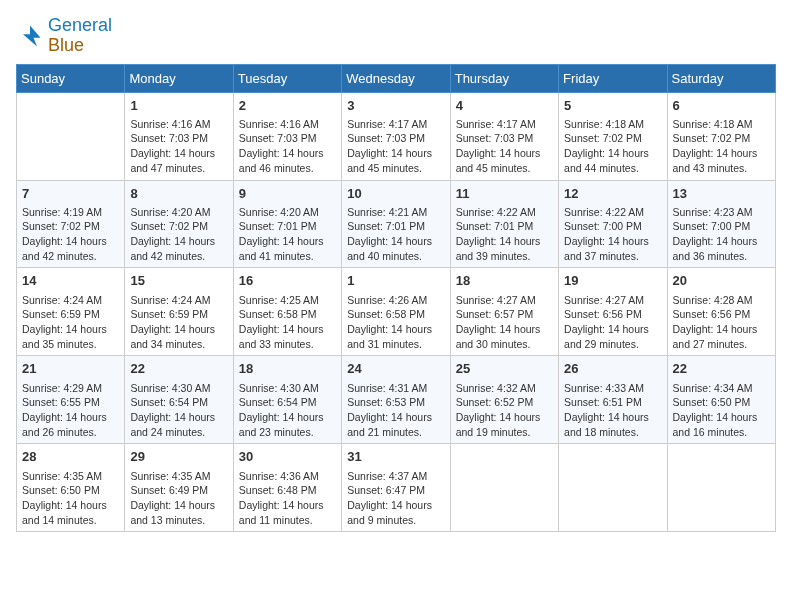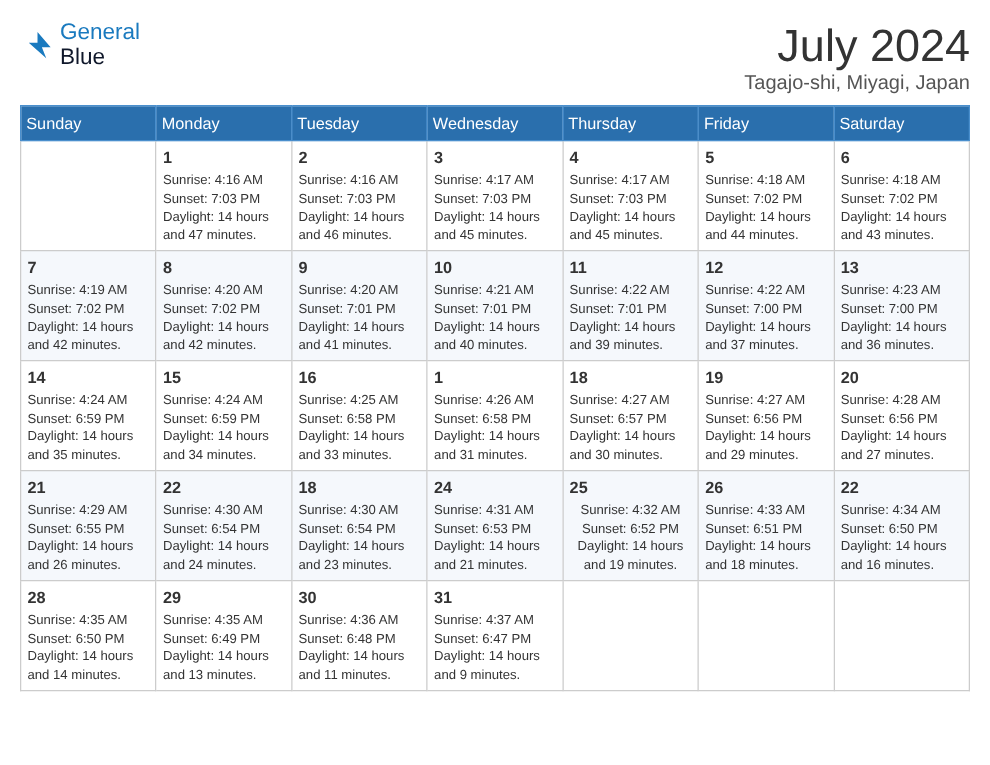--- a/index.html
+++ b/index.html
@@ -90,26 +90,22 @@
 </head>
 <body>
 
 <div class="header">
   <div class="logo">
     <svg class="logo-icon" viewBox="0 0 32 32">
       <polygon points="16,4 28,18 20,18 24,28 8,14 16,14" fill="#1a7abf"></polygon>
     </svg>
     <div class="logo-text">
       <div><span>General</span></div>
-      <div><span style="color:#0f172a">Blue</span></div>
+      <div><span style="color:#a16207">Blue</span></div>
     </div>
-  </div>
-  <div class="title-block">
-    <h1>July 2024</h1>
-    <h2>Tagajo-shi, Miyagi, Japan</h2>
   </div>
 </div>
 
 <table>
   <thead>
     <tr>
     <th>Sunday</th>
         <th>Monday</th>
         <th>Tuesday</th>
         <th>Wednesday</th>
@@ -290,21 +286,21 @@
         </td>
         <td style="height: 80px;">
           <span class="day-number">24</span>
           <div class="day-info" style="white-space: pre-line;">Sunrise: 4:31 AM
 Sunset: 6:53 PM
 Daylight: 14 hours
 and 21 minutes.</div>
         </td>
         <td style="height: 80px;">
           <span class="day-number">25</span>
-          <div class="day-info" style="white-space: pre-line; text-align: center;">Sunrise: 4:32 AM
+          <div class="day-info" style="white-space: pre-line;">Sunrise: 4:32 AM
 Sunset: 6:52 PM
 Daylight: 14 hours
 and 19 minutes.</div>
         </td>
         <td style="height: 80px;">
           <span class="day-number">26</span>
           <div class="day-info" style="white-space: pre-line;">Sunrise: 4:33 AM
 Sunset: 6:51 PM
 Daylight: 14 hours
 and 18 minutes.</div>

